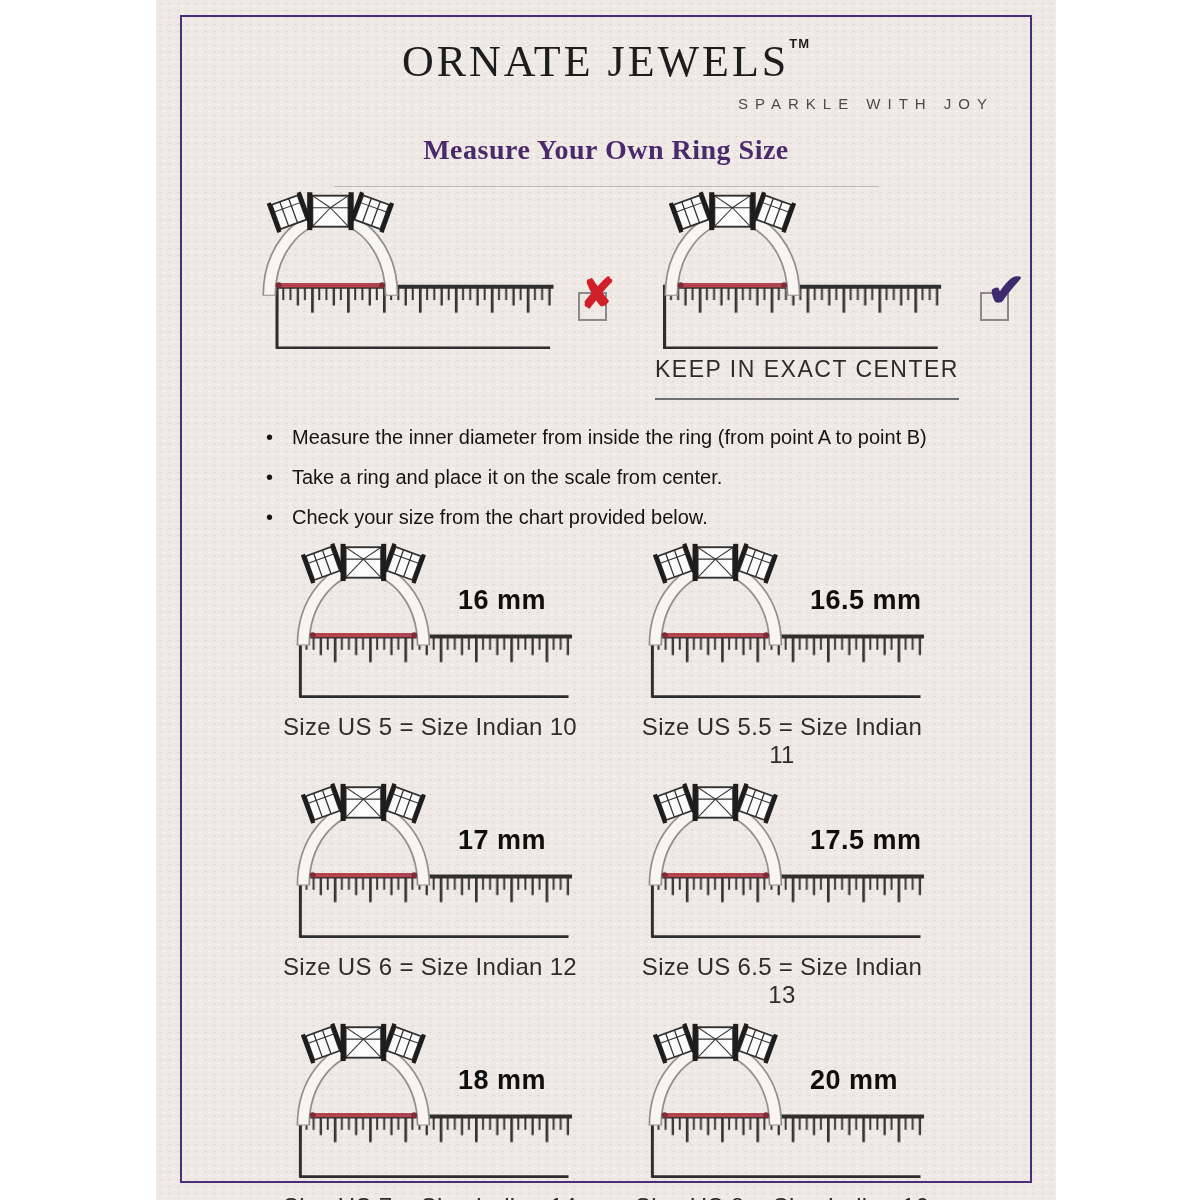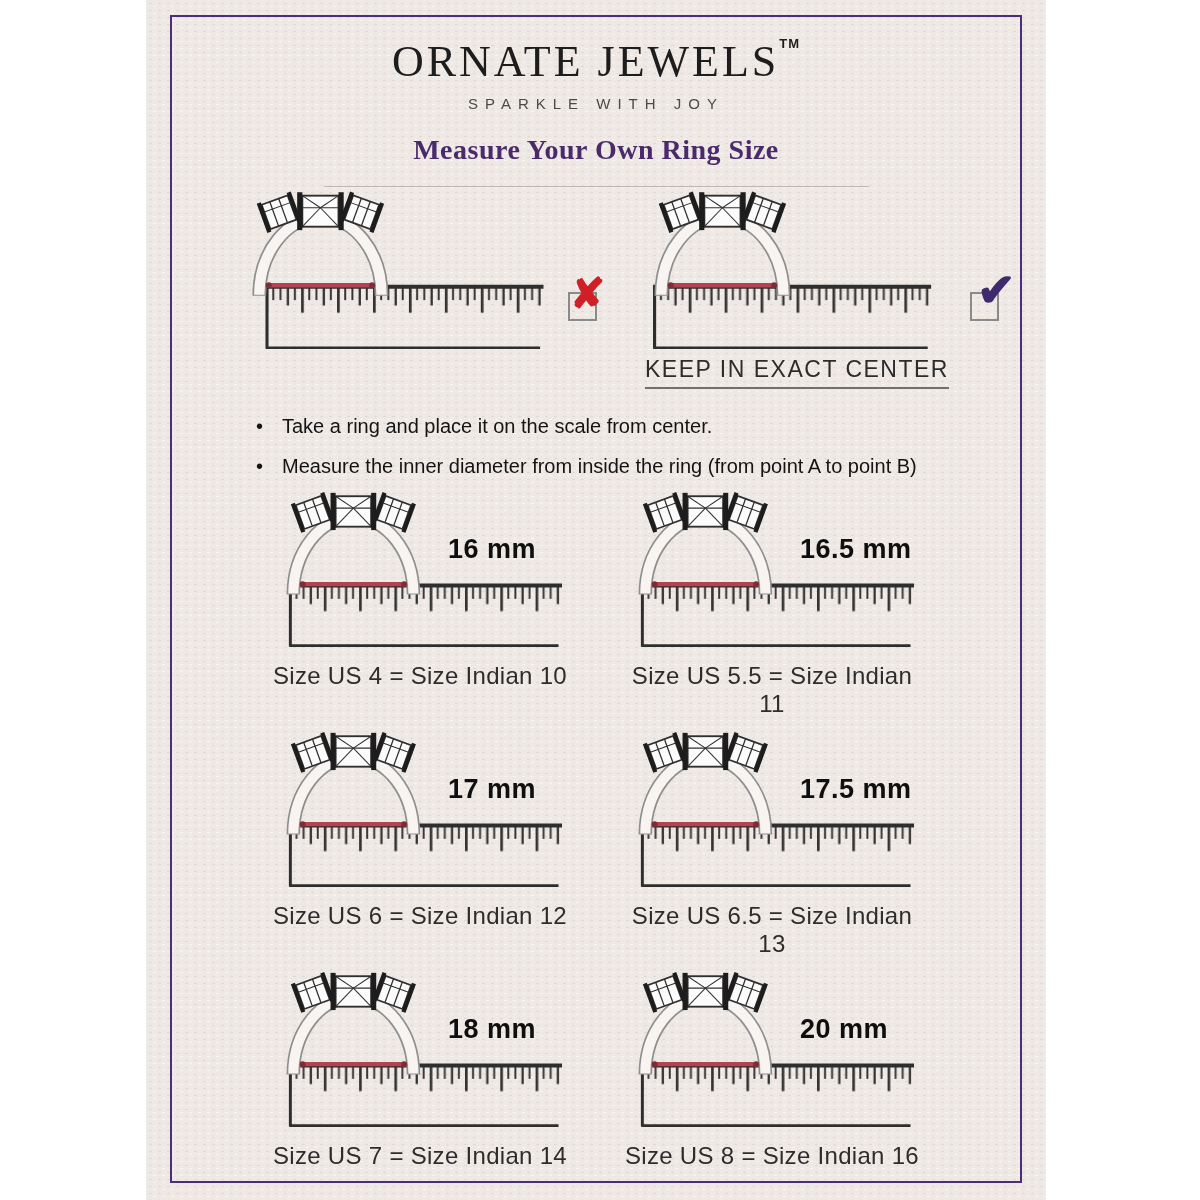--- a/index.html
+++ b/index.html
@@ -3,42 +3,42 @@
 <meta charset="utf-8">
 <style>
   html,body{margin:0;padding:0;background:#ffffff;}
   *{box-sizing:border-box;}
   .page{
     position:relative;width:1200px;height:1200px;background:#ffffff;overflow:hidden;
     font-family:"Liberation Sans", sans-serif;color:#1c1c1c;
   }
   
   .panel{
-    position:absolute;left:146px;top:0;width:900px;height:1200px;
+    position:absolute;left:156px;top:0;width:900px;height:1200px;
     background-color:#efe9e6;
     background-image:
       radial-gradient(#e3d9d5 1px, rgba(0,0,0,0) 1.4px),
       radial-gradient(#f8f4f1 1px, rgba(0,0,0,0) 1.4px);
     background-size:9px 7px, 9px 7px;
     background-position:0 0, 4px 3px;
   }
   .frame{
     position:absolute;left:24px;right:24px;top:15px;bottom:17px;
     border:2px solid #4b2d78;pointer-events:none;
   }
   .content{position:absolute;left:26px;right:26px;top:17px;bottom:19px;padding:16px 36px 0 36px;}
 
   
   .brand-row{text-align:center;line-height:1.05;margin-top:4px;}
   .brand-name{
     font-family:"Liberation Serif", serif;font-size:44px;letter-spacing:3px;color:#1d1d1d;
   }
   .tm{font-size:13px;font-weight:bold;letter-spacing:1px;color:#1d1d1d;vertical-align:28px;}
   .tagline{
-    text-align:center;font-size:15px;letter-spacing:7px;color:#4a4a4a;margin-top:10px;
+    text-align:right;font-size:15px;letter-spacing:7px;color:#4a4a4a;margin-top:10px;
   }
   .title{
     text-align:center;font-family:"Liberation Serif", serif;font-weight:600;
     font-size:28px;color:#4a2a6b;margin:22px 0 0 0;letter-spacing:0.5px;
   }
   .divider{height:1px;background:#c3b8b2;margin:20px auto 0 auto;width:545px;}
 
   
   .demo-row{display:flex;justify-content:center;gap:92px;margin-top:16px;}
   .demo-fig{position:relative;margin:0;width:310px;}
@@ -46,21 +46,21 @@
   .mark{position:absolute;width:48px;height:48px;top:72px;right:-66px;}
   .mark .box{position:absolute;left:0;bottom:2px;width:29px;height:29px;border:2.5px solid #8a8a8a;}
   .mark .glyph{position:absolute;line-height:1;font-weight:700;}
   .mark.wrong .glyph{left:2px;bottom:8px;font-size:42px;color:#d01f27;}
   .mark.right .glyph{left:7px;bottom:10px;font-size:46px;color:#3f2a6e;}
   .demo-caption{
     margin-top:18px;text-align:center;
   }
   .demo-caption span{
     display:inline-block;font-size:23px;letter-spacing:1.5px;color:#2c2c2c;
-    border-bottom:2px solid #6f6f6f;padding-bottom:4px;font-weight:500;
+    border-bottom:2px solid #6f6f6f;padding-bottom:15px;font-weight:500;
   }
 
   
   .instructions{list-style:none;margin:26px 0 0 0;padding:0 0 0 46px;}
   .instructions li{
     position:relative;font-size:20px;color:#141414;margin-bottom:17px;padding-left:28px;
   }
   .instructions li::before{
     content:"\2022";position:absolute;left:2px;top:0;color:#141414;font-size:20px;
   }
@@ -175,35 +175,36 @@
             <span class="box"></span>
             <span class="glyph">✔</span>
           </span>
           <figcaption class="demo-caption">
             <span>KEEP IN EXACT CENTER</span>
           </figcaption>
         </figure>
       </section>
 
       <ul class="instructions">
+        <li>Measure the inner diameter from inside the ring (from point A to point B)</li>
         <li>Take a ring and place it on the scale from center.</li>
-        <li>Measure the inner diameter from inside the ring (from point A to point B)</li>
+        <li>Check your size from the chart provided below.</li>
       </ul>
 
       <section class="size-grid">
 
         <div class="cell">
           <div class="art">
             <svg viewBox="0 0 330 170">
               <use href="#scale-ruler" x="16" y="92" width="310" height="80"></use>
               <use href="#ring-art" x="8" y="-12" width="163" height="119"></use>
             </svg>
             <div class="mm">16 mm</div>
           </div>
-          <div class="cap">Size US 4 = Size Indian 10</div>
+          <div class="cap">Size US 5 = Size Indian 10</div>
         </div>
 
         <div class="cell">
           <div class="art">
             <svg viewBox="0 0 330 170">
               <use href="#scale-ruler" x="16" y="92" width="310" height="80"></use>
               <use href="#ring-art" x="8" y="-12" width="163" height="119"></use>
             </svg>
             <div class="mm">16.5 mm</div>
           </div>

